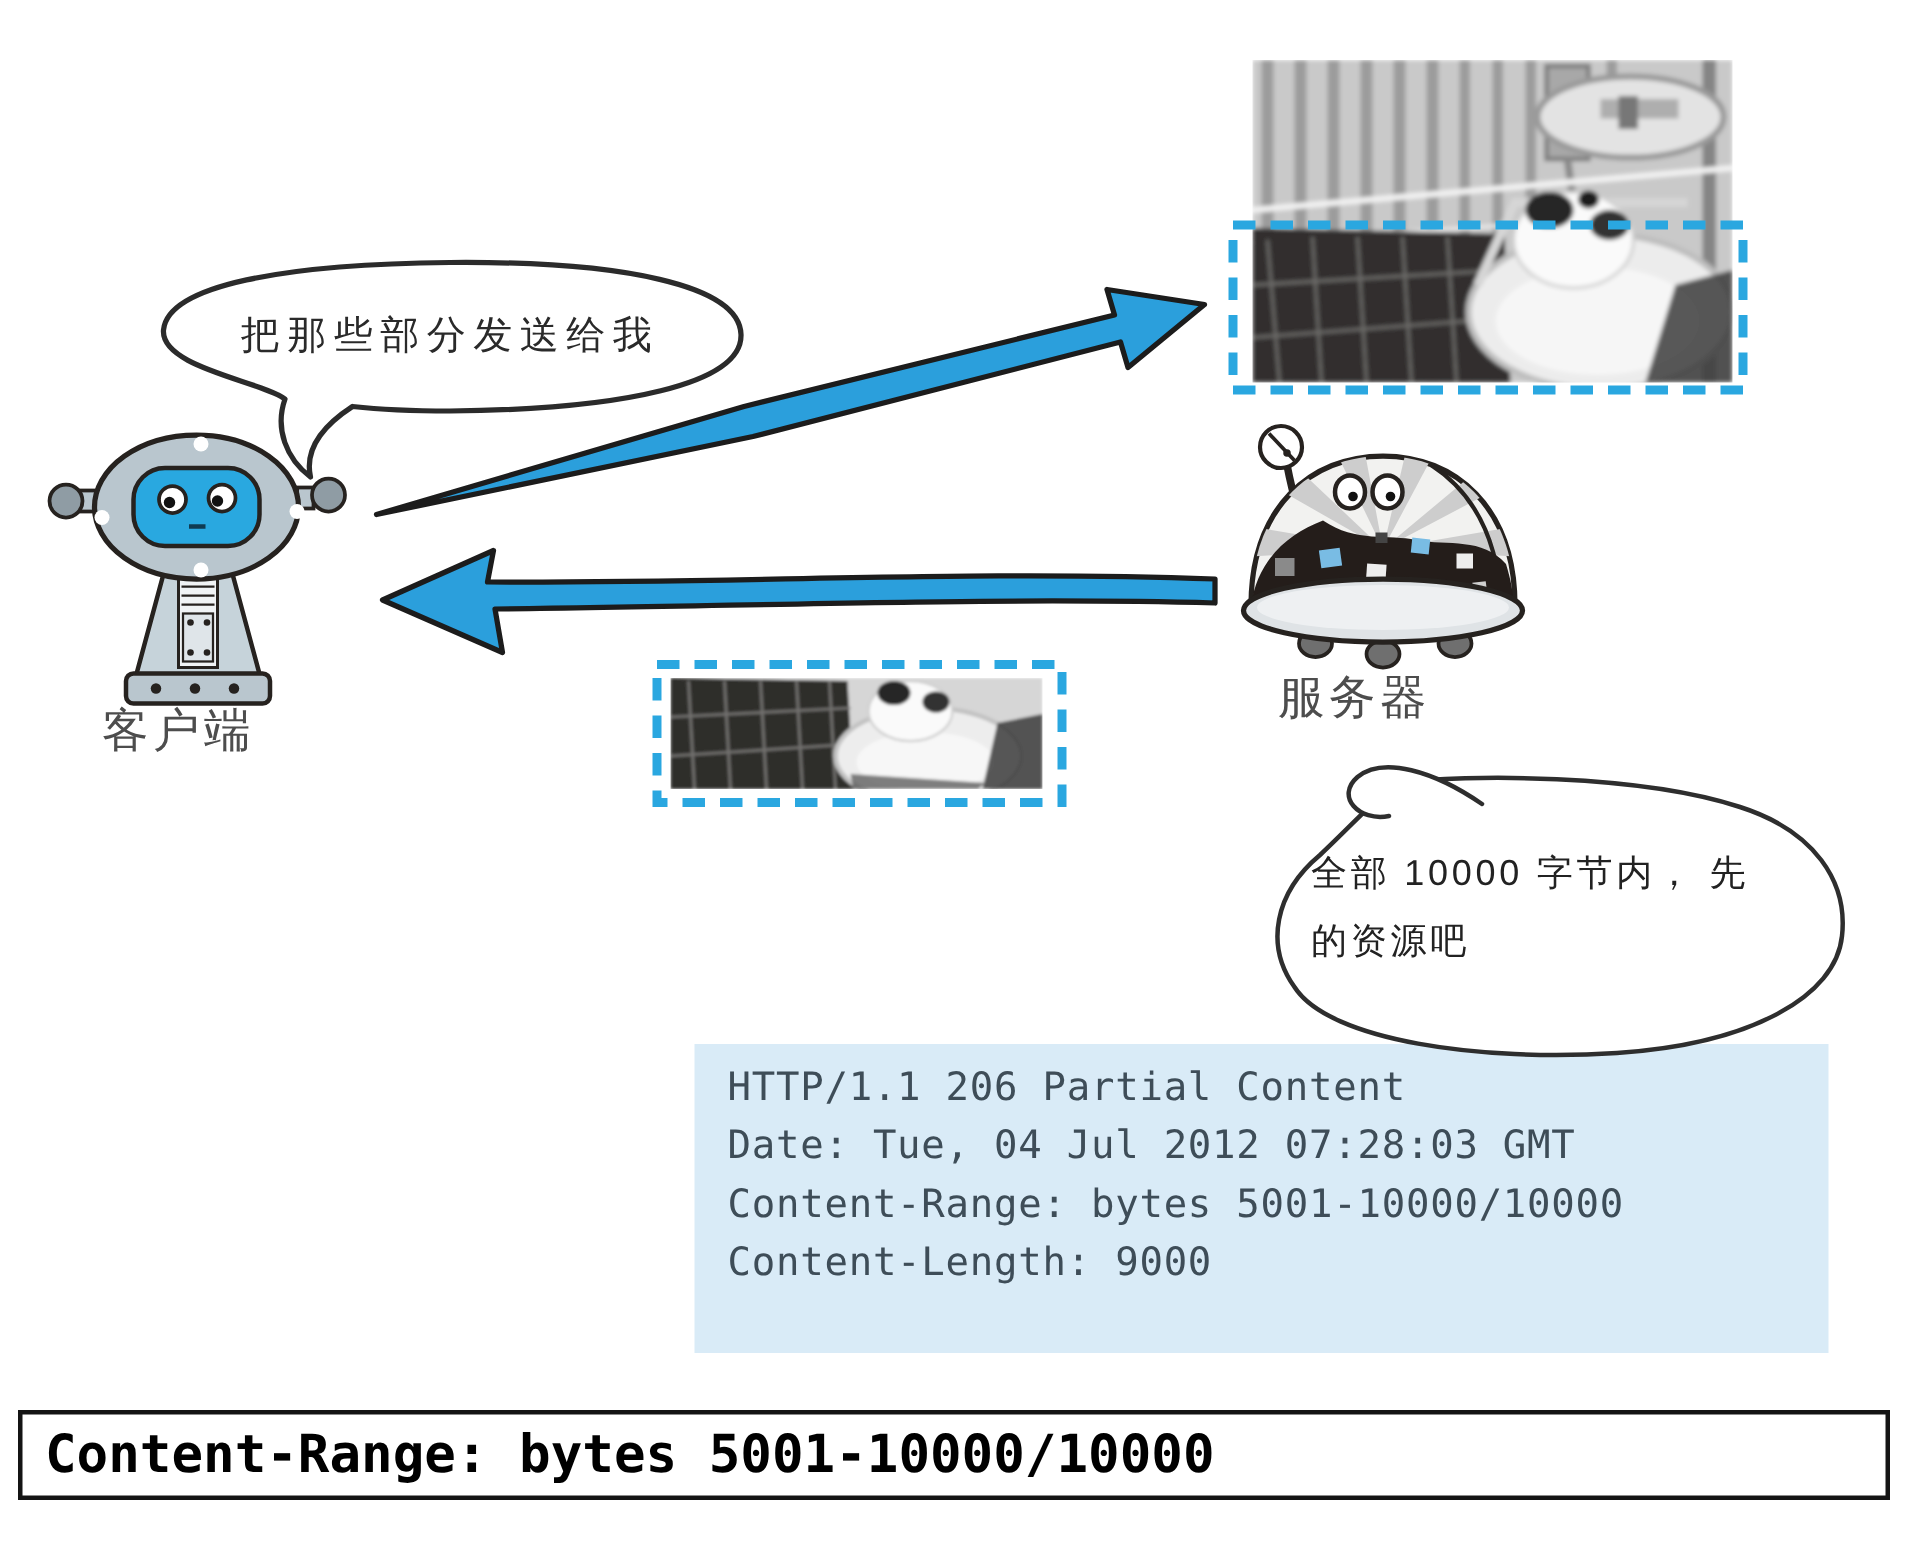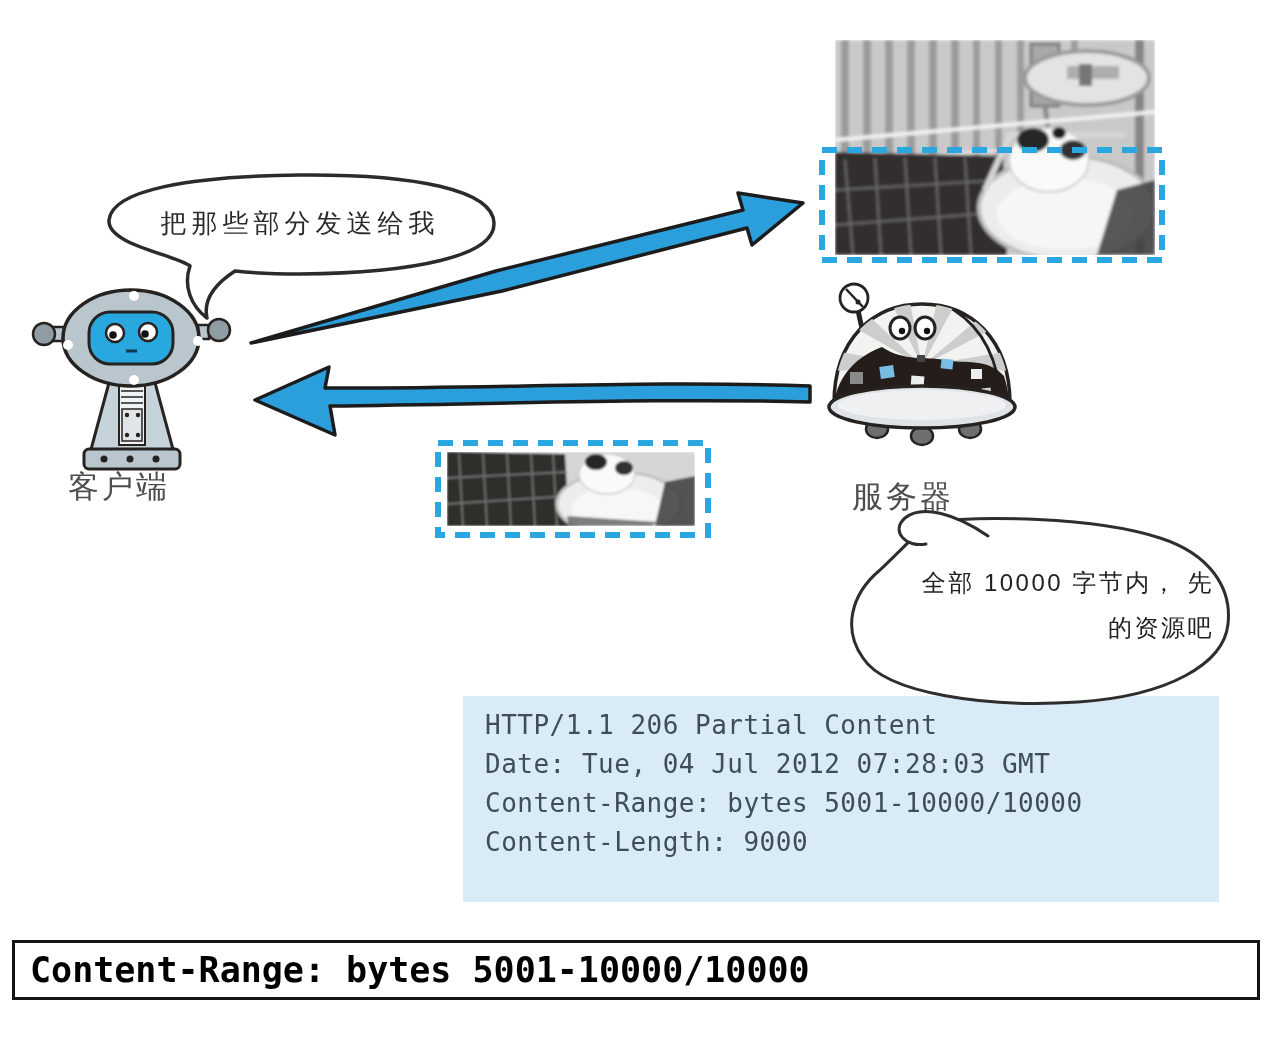--- a/index.html
+++ b/index.html
@@ -11,21 +11,21 @@
   
   .client-bubble-text{
     left:120px;top:206px;width:360px;text-align:center;
     font-size:26px;letter-spacing:5px;color:#2a2a2a;font-weight:500;font-family:Liberation Mono, monospace;
   }
   .label-cjk{
     font-size:31px;letter-spacing:3px;color:#4d4d4d;text-align:left;width:140px;
   }
   .server-bubble-text{
     left:874px;top:560px;width:340px;color:#222;
-    font-size:24px;letter-spacing:2.5px;line-height:45px;font-weight:500;text-align:right;
+    font-size:24px;letter-spacing:2.5px;line-height:45px;font-weight:500;
   }
   
   .http-box{
     left:463px;top:696px;width:756px;height:206px;background:#d9ebf7;
     padding:10px 0 0 22px;box-sizing:border-box;z-index:1;
   }
   .http-box .line{
     font-family:"DejaVu Sans Mono", monospace;
     font-size:26px;letter-spacing:0.5px;line-height:39px;color:#3e4d58;white-space:pre;
   }
@@ -252,21 +252,21 @@
 
     <g fill="#6f6f6f" stroke="#26221f" stroke-width="2.5">
       <ellipse cx="55" cy="153" rx="11" ry="9"></ellipse>
       <ellipse cx="100" cy="160" rx="11" ry="9"></ellipse>
       <ellipse cx="148" cy="153" rx="11" ry="9"></ellipse>
     </g>
 
     <ellipse cx="100" cy="131" rx="93" ry="21" fill="#dfe3e6" stroke="#26221f" stroke-width="3.5"></ellipse>
     <ellipse cx="100" cy="129" rx="84" ry="15" fill="#eef0f2"></ellipse>
   </svg>
-  <div class="abs z2 label-cjk" style="left:852px;top:476px;">服务器</div>
+  <div class="abs z2 label-cjk" style="left:852px;top:444px;">服务器</div>
 
   <svg class="abs z5" style="left:838px;top:500px;" width="400" height="212" viewBox="0 0 400 212">
     <path d="M92,22 C140,16 255,16 322,38 C372,54 394,88 390,124 C386,164 330,196 240,202
              C150,208 48,194 25,158 C5,130 12,95 42,70 C58,55 76,36 92,22 Z" fill="#ffffff" stroke="#2e2e2e" stroke-width="3" stroke-linejoin="round"></path>
     <path d="M150,36 C118,14 84,4 67,18 C52,31 68,48 88,44" fill="#ffffff" stroke="#2e2e2e" stroke-width="3" stroke-linecap="round"></path>
   </svg>
   <div class="abs z5 server-bubble-text">
     <div>全部 10000 字节内， 先</div>
     <div>的资源吧</div>
   </div>

